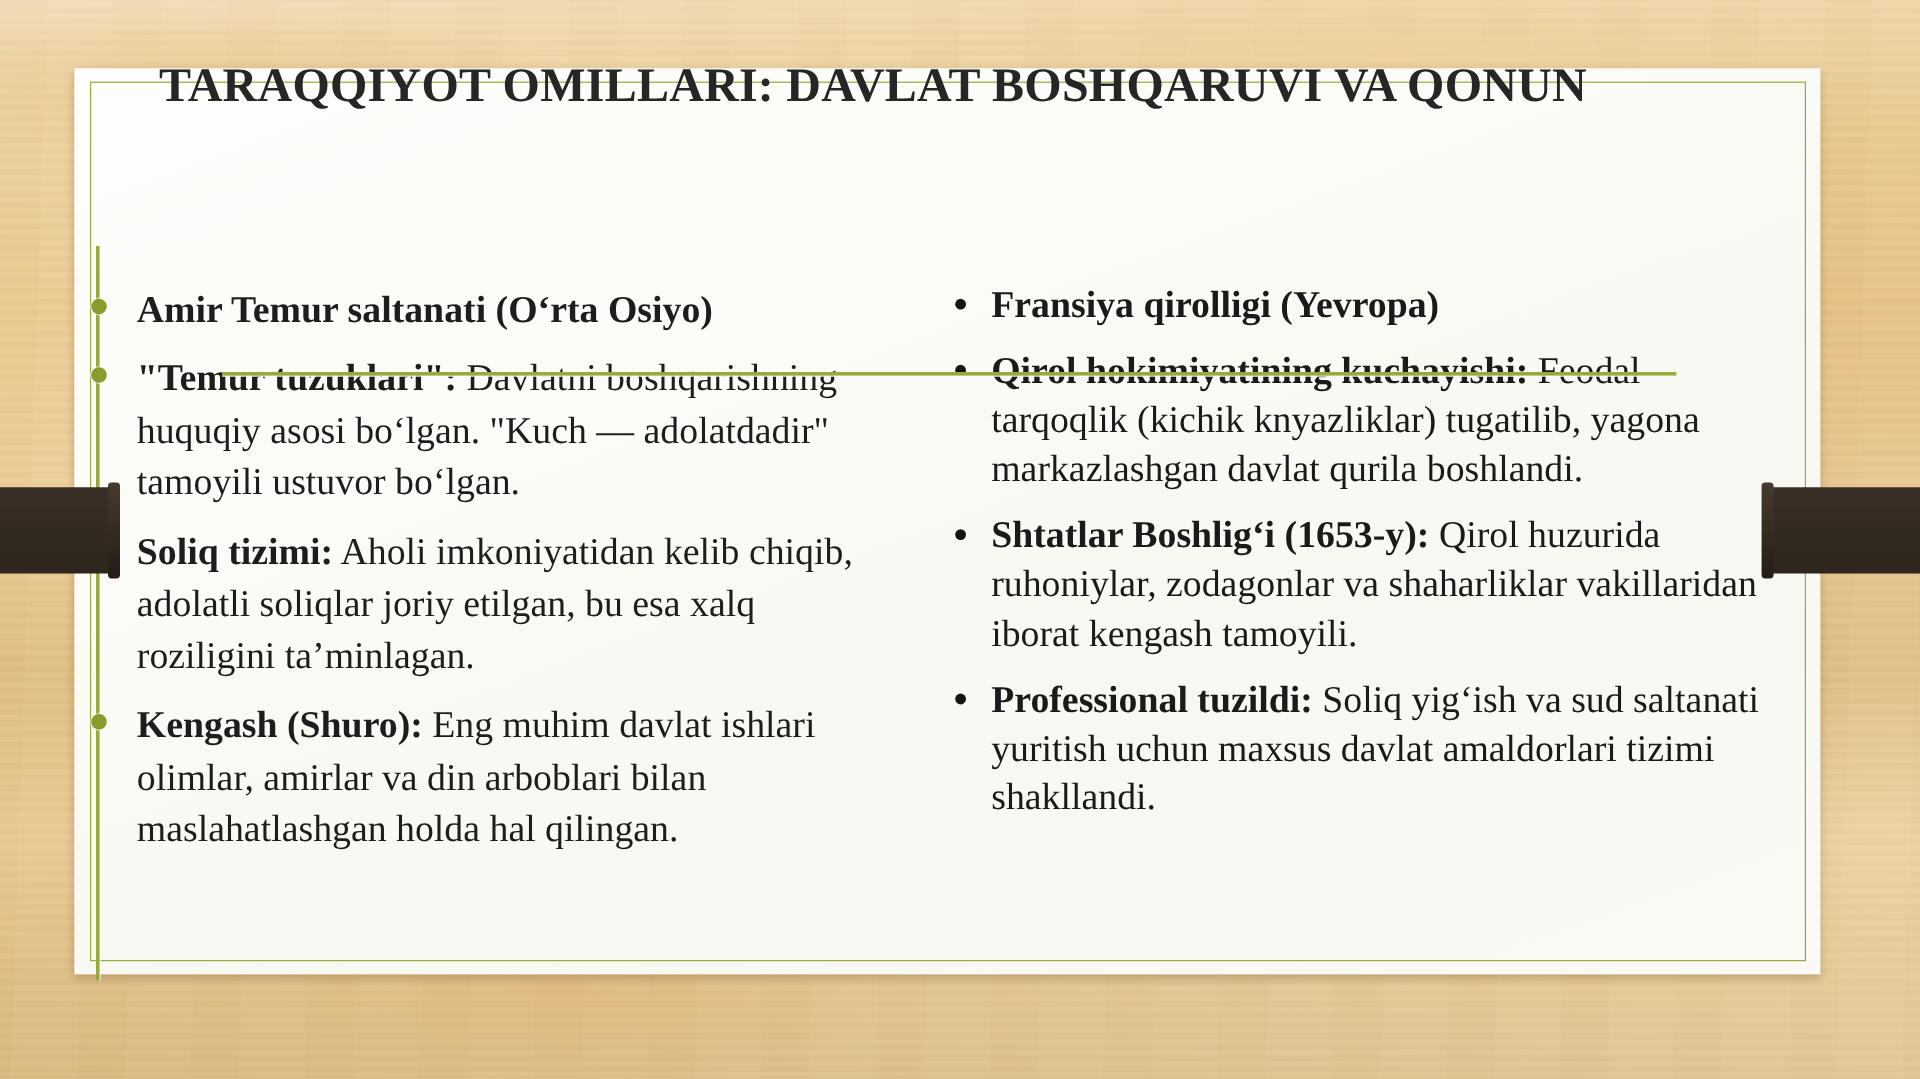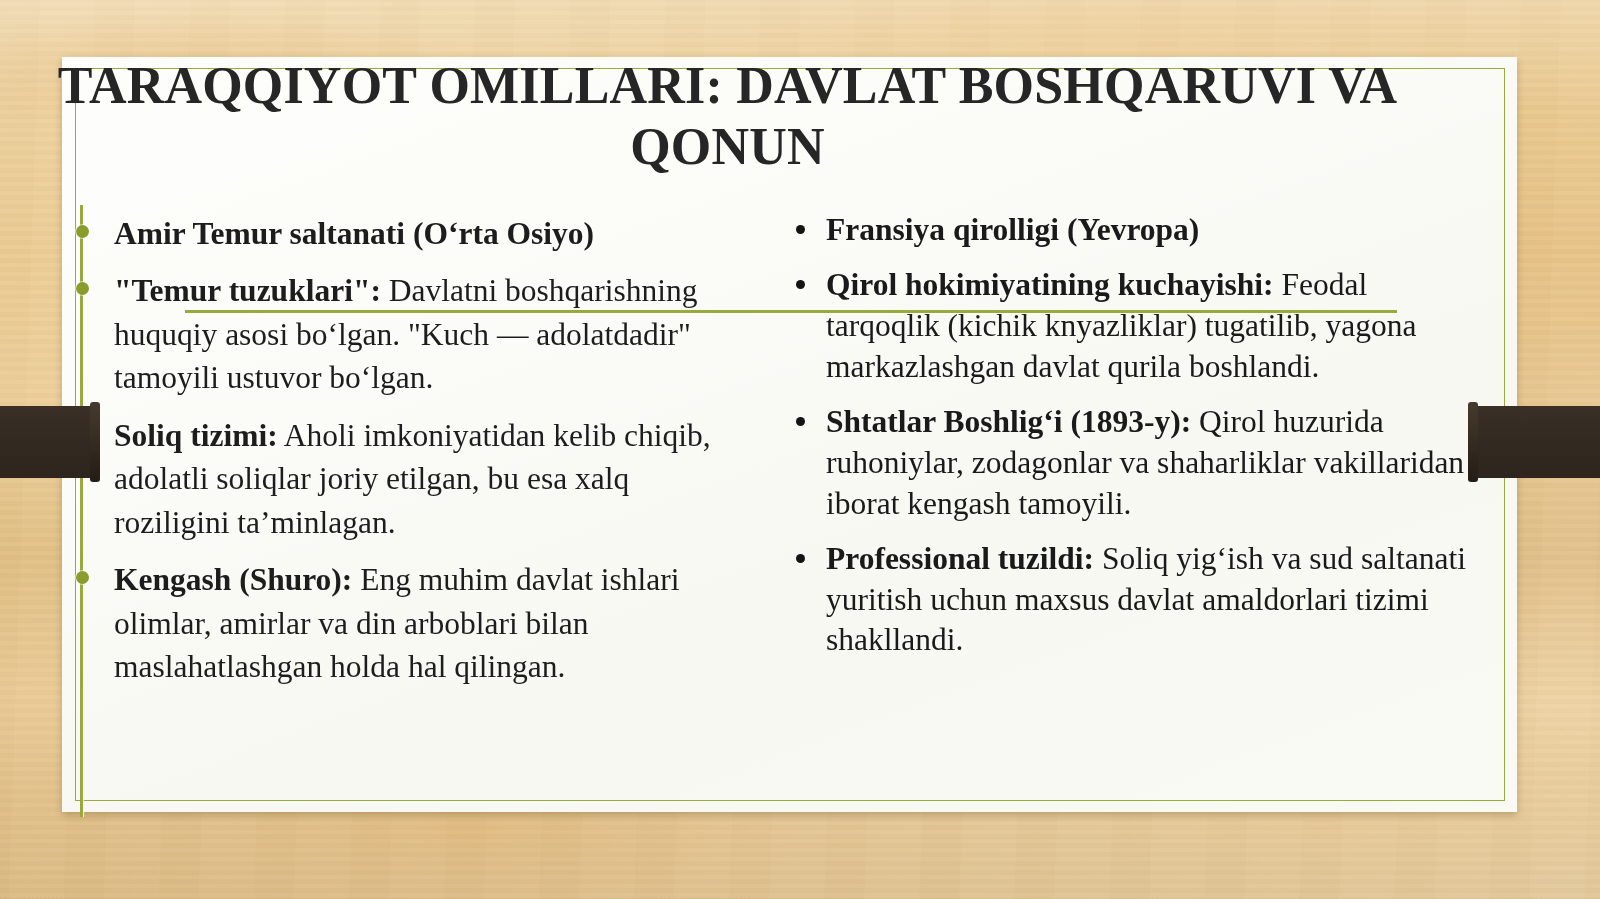--- a/index.html
+++ b/index.html
@@ -77,40 +77,41 @@
     pointer-events: none;
   }
 
   
   #title {
     position: absolute;
     left: 40px;
     top: 20px;
     width: 1375px;
     text-align: center;
-    font-size: 52px;
+    font-size: 40px;
     line-height: 1.18;
     font-weight: bold;
     color: #262626;
     letter-spacing: 0.2px;
   }
 
   
   #columns {
     position: absolute;
     left: 0;
     top: 0;
     width: 1600px;
     height: 899px;
     pointer-events: none;
   }
 
   .col {
     position: absolute;
     pointer-events: auto;
+    margin-top: 24px;
   }
   #col-left  { left: 76px;  top: 212px; width: 640px; }
   #col-right { left: 788px; top: 210px; width: 700px; }
 
   
   #left-rail {
     position: absolute;
     left: 80px;
     top: 205px;
     width: 2.5px;
@@ -238,21 +239,21 @@
         <li>
           <span class="marker"></span>
           <span class="b">Fransiya qirolligi (Yevropa)</span><span></span>
         </li>
         <li>
           <span class="marker"></span>
           <span class="b">Qirol hokimiyatining kuchayishi:</span><span> Feodal tarqoqlik (kichik knyazliklar) tugatilib, yagona markazlashgan davlat qurila boshlandi.</span>
         </li>
         <li>
           <span class="marker"></span>
-          <span class="b">Shtatlar Boshlig‘i (1893-y):</span><span> Qirol huzurida ruhoniylar, zodagonlar va shaharliklar vakillaridan iborat kengash tamoyili.</span>
+          <span class="b">Shtatlar Boshlig‘i (1653-y):</span><span> Qirol huzurida ruhoniylar, zodagonlar va shaharliklar vakillaridan iborat kengash tamoyili.</span>
         </li>
         <li>
           <span class="marker"></span>
           <span class="b">Professional tuzildi:</span><span> Soliq yig‘ish va sud saltanati yuritish uchun maxsus davlat amaldorlari tizimi shakllandi.</span>
         </li>
       </ul>
     </div>
 
   </div>
 

